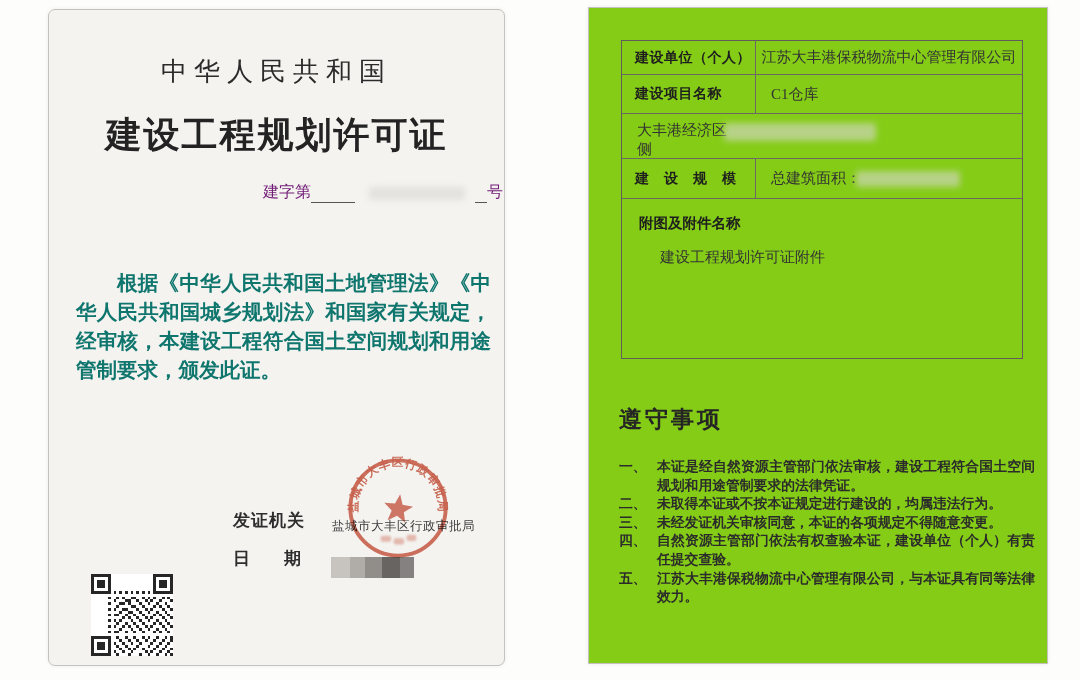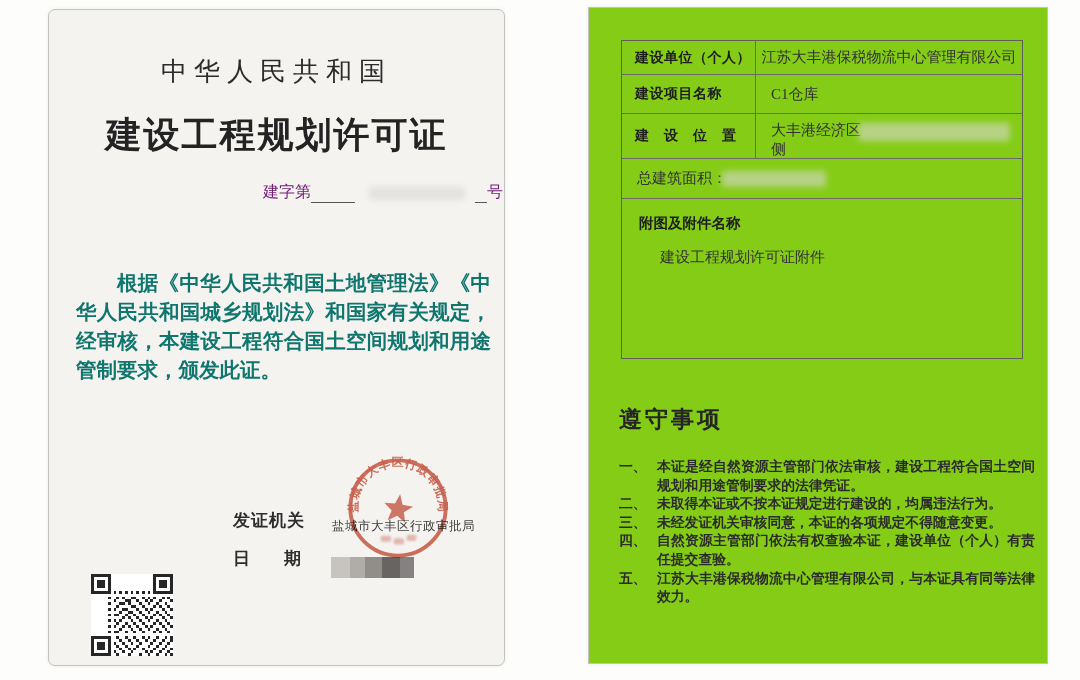--- a/index.html
+++ b/index.html
@@ -200,28 +200,28 @@
   <div class="form-table">
     <div class="trow r1">
       <div class="tlabel">建设单位（个人）</div>
       <div class="tvalue">江苏大丰港保税物流中心管理有限公司</div>
     </div>
     <div class="trow r2">
       <div class="tlabel">建设项目名称</div>
       <div class="tvalue">C1仓库</div>
     </div>
     <div class="trow r3">
-      <div class="tlabel">建　设　位　置</div>
       <div class="tvalue">
         <span>大丰港经济区</span>
         <span>侧</span>
         <span class="redact loc-redact"></span>
       </div>
     </div>
     <div class="trow r4">
+      <div class="tlabel">建　设　规　模</div>
       <div class="tvalue">
         <span>总建筑面积：</span>
         <span class="redact scale-redact"></span>
       </div>
     </div>
     <div class="trow attach-row">
       <div class="attach-label">附图及附件名称</div>
       <div class="attach-value">建设工程规划许可证附件</div>
     </div>
   </div>

